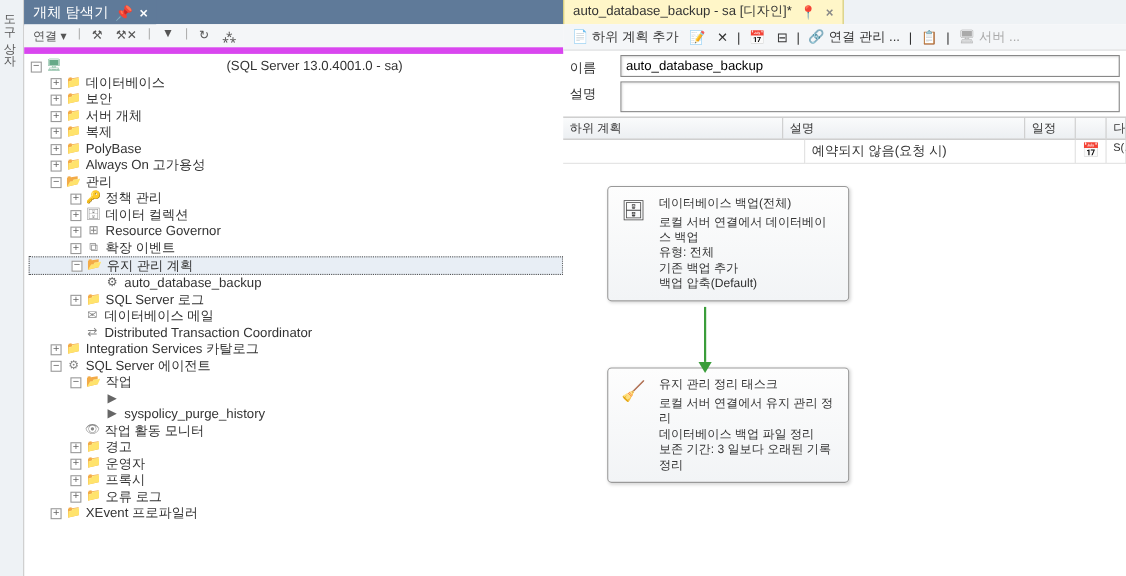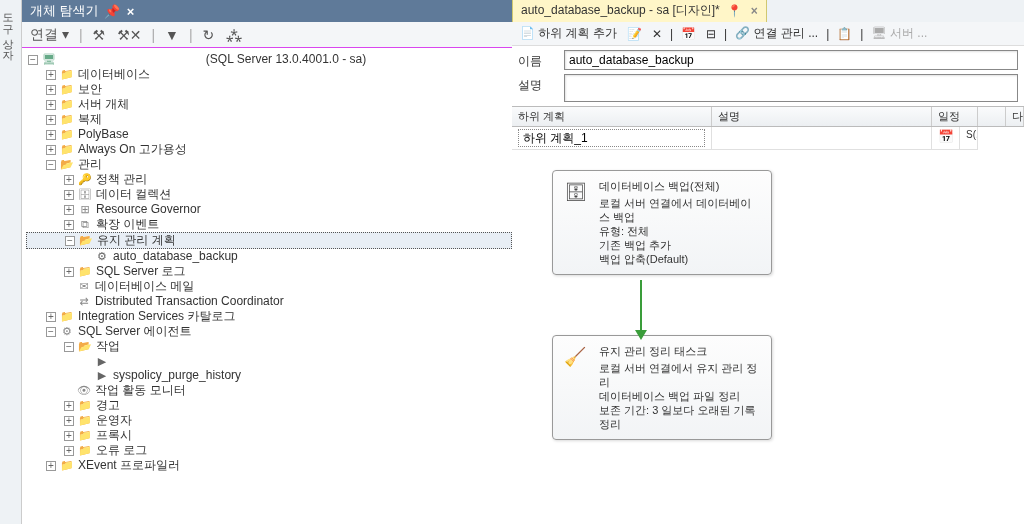--- a/index.html
+++ b/index.html
@@ -7,21 +7,21 @@
     .app { display: flex; width: 1024px; height: 524px; }
     .vtab { width: 22px; background: #eef2f5; border-right: 1px solid #ccc; writing-mode: vertical-lr; font-size: 11px; padding-top: 6px; color: #555; text-orientation: mixed; }
     .left-main { flex: 1; display: flex; }
     .left-content { flex: 1; display: flex; flex-direction: column; }
     
     .tab-bar { background: #5f7a99; display: flex; align-items: center; height: 22px; }
     .tab { background: #5f7a99; color: #fff; padding: 3px 8px; font-size: 13px; display: flex; align-items: center; gap: 6px; }
     .tab .pin { cursor: pointer; }
     .tab .close { cursor: pointer; font-weight: bold; }
     
-    .toolbar { background: #f4f6f8; border-bottom: 1px solid #d946ef; padding: 3px 6px; display: flex; align-items: center; gap: 8px; font-size: 14px; }
+    .toolbar { background: #f4f6f8; border-bottom: 6px solid #d946ef; padding: 3px 6px; display: flex; gap: 8px; font-size: 11px; }
     .toolbar .sep { color: #aaa; }
     .toolbar .btn { cursor: pointer; padding: 0 2px; color: #555; }
     
     .tree { flex: 1; overflow: auto; padding: 4px 0 4px 4px; font-size: 12px; line-height: 15px; }
     .node { display: flex; align-items: center; gap: 3px; padding: 0 0; white-space: nowrap; }
     .node.selected { border: 1px dotted #555; background: #e8eef5; }
     .exp { width: 10px; text-align: center; color: #666; cursor: pointer; font-size: 10px; border: 1px solid #999; height: 10px; line-height: 8px; background: #fff; }
     .ico { width: 16px; height: 14px; display: inline-flex; align-items: center; justify-content: center; font-size: 11px; }
     .folder { color: #d4a33a; }
     .folder-open { color: #d4a33a; }
@@ -261,22 +261,24 @@
       <textarea style=""></textarea>
     </div>
     <div class="grid-header">
       <div class="col-sub">하위 계획</div>
       <div class="col-desc">설명</div>
       <div class="col-sched">일정</div>
       <div class="col-last"></div>
       <div class="col-last2">다</div>
     </div>
     <div class="grid-row">
-      <div class="col-sub cell-sub"><input type="text" value="하위 계획_1" style=""></div>
       <div class="col-desc"></div>
+      <div class="col-sched cell-sched">
+          <span>예약되지 않음(요청 시)</span>
+        </div>
       <div class="col-last"><span class="cal-ico">📅</span></div>
       <div class="col-last2" style="font-size:10px;overflow:hidden">S(...</div>
     </div>
 
     <div class="design-canvas">
       <div class="task-box" style="margin-left:20px">
         <div class="task-ico-lg">🗄</div>
         <div class="task-text">
           <div class="task-title">데이터베이스 백업(전체)</div>
           <div>로컬 서버 연결에서 데이터베이스 백업</div>

